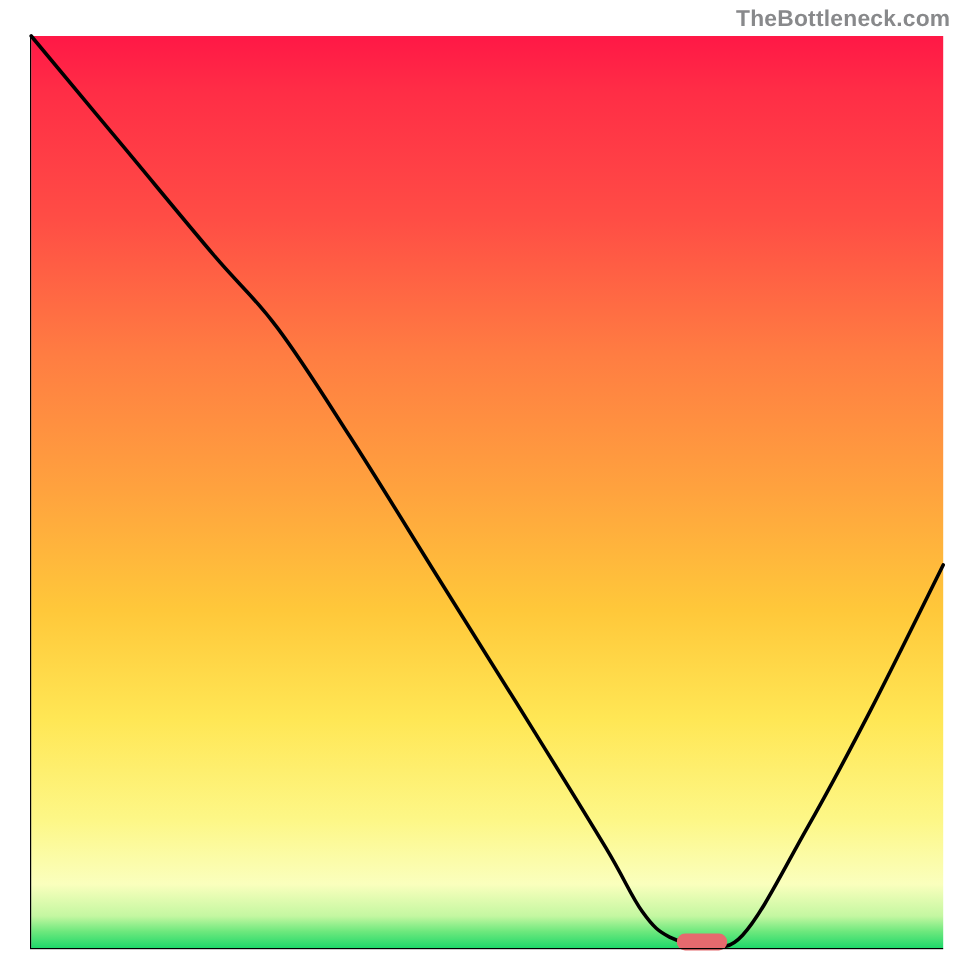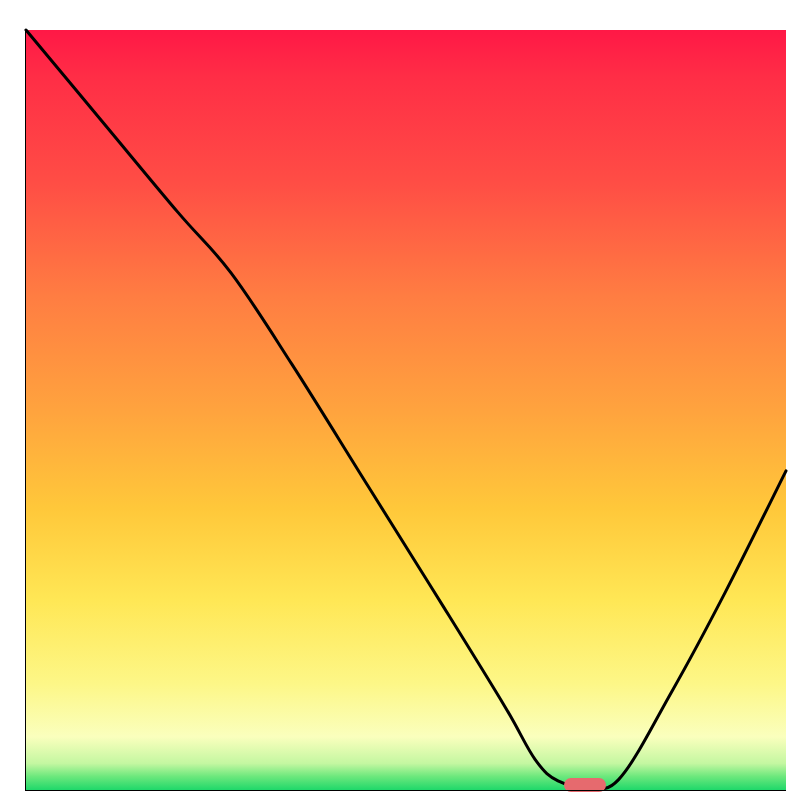--- a/index.html
+++ b/index.html
@@ -35,13 +35,14 @@
 
   <svg class="curve" viewBox="0 0 760 760" preserveAspectRatio="none">
     <path id="curvePath" fill="none" stroke="#000" stroke-width="3" stroke-linecap="round" stroke-linejoin="round" d="M 0 0 C 13.68 16.416000000000007, 48.64 58.36800000000005, 76 91.20000000000005 C 103.36 124.03200000000004, 128.744 155.04, 152 182.39999999999998 C 175.256 209.75999999999996, 184.68 215.83999999999992, 205.20000000000002 243.19999999999993 C 225.72000000000003 270.55999999999995, 241.376 296.09599999999995, 266 334.4 C 290.624 372.704, 314.64 412.224, 342 456 C 369.36 499.776, 393.37600000000003 537.928, 418.00000000000006 577.6 C 442.6240000000001 617.272, 462.384 649.04, 478.8 676.4 C 495.216 703.76, 499.624 716.1936000000001, 509.20000000000005 729.6 C 518.7760000000001 743.0064, 523.108 746.2288, 532 750.88 C 540.892 755.5312, 547.6560000000001 755.7136, 558.6 755.44 C 569.544 755.1664000000001, 577.0680000000001 766.3232, 592.8000000000001 749.36 C 608.532 732.3968, 626.848 694.8528, 646 661.2 C 665.152 627.5472000000001, 678.6800000000001 602.072, 699.2 562.4 C 719.72 522.728, 749.056 462.688, 760 440.8"></path>
   </svg>
 
   <div class="marker" id="marker" style="left: 563.6px; top: 778.44px;"></div>
 
   <div class="axis-left"></div>
   <div class="axis-bottom"></div>
 
+  <div class="attrib">TheBottleneck.com</div>
 </div>
 
 </body></html>

